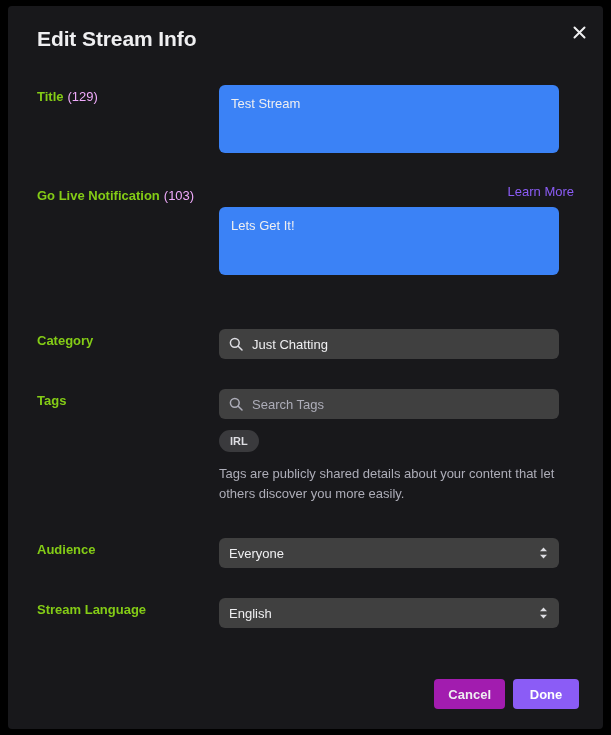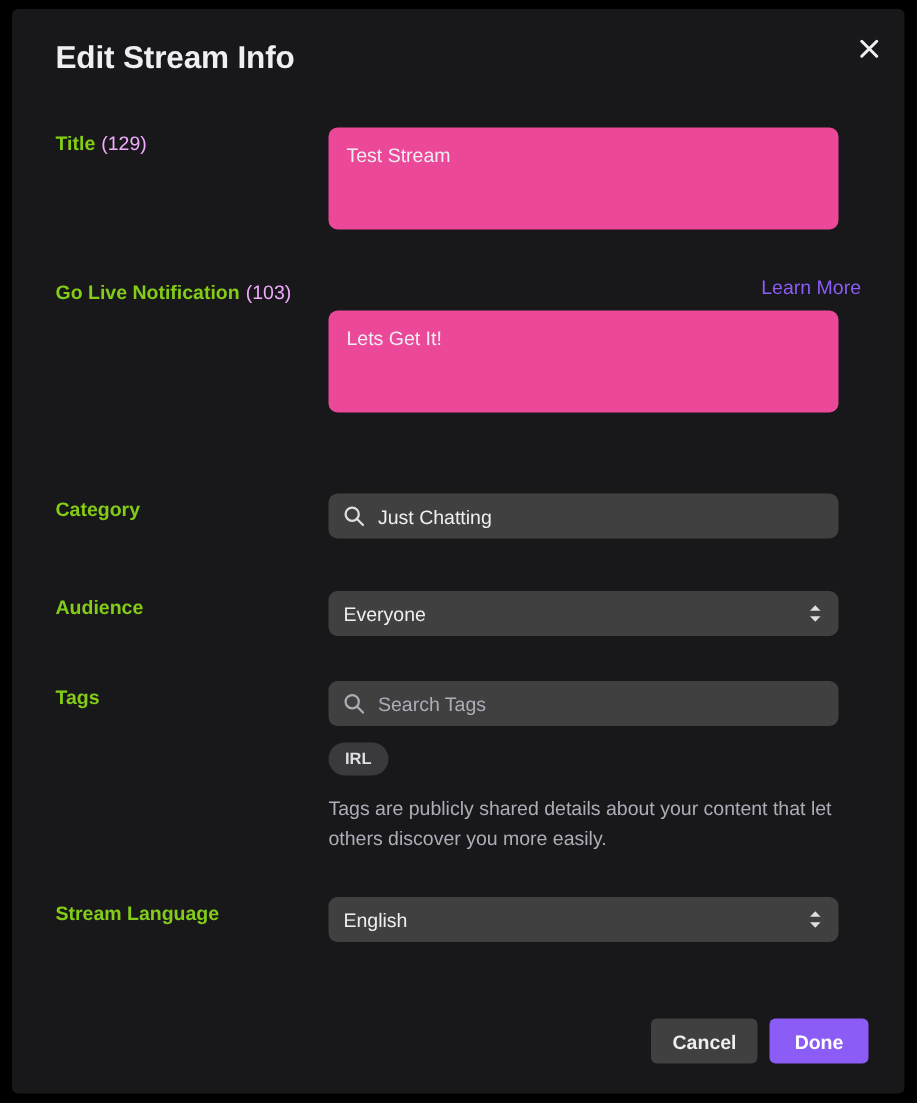--- a/index.html
+++ b/index.html
@@ -97,21 +97,21 @@
     font-size: 13px;
     color: #8b5cf6;
     text-decoration: none;
     cursor: pointer;
   }
 
   
   .textarea-box {
     width: 340px;
     height: 68px;
-    background: #ec4899;
+    background: #3b82f6;
     border-radius: 6px;
     padding: 10px 12px;
     font-size: 13px;
     color: #efeff1;
     cursor: text;
     line-height: 1.4;
   }
 
   .input-box {
     width: 340px;
@@ -184,21 +184,21 @@
     height: 30px;
     min-width: 66px;
     border: none;
     border-radius: 4px;
     font-size: 13px;
     font-weight: bold;
     cursor: pointer;
     padding: 0 14px;
     font-family: "Liberation Sans", sans-serif;
   }
-  .btn-cancel { background: #404040; color: #efeff1; }
+  .btn-cancel { background: #a21caf; color: #efeff1; }
   .btn-done   { background: #8b5cf6; color: #ffffff; }
 </style>
 </head>
 <body>
 
 <div class="modal">
 
   <div class="modal-header">
     <div class="modal-title">Edit Stream Info</div>
     <button class="close-btn">
@@ -241,60 +241,60 @@
             <svg width="14" height="14" viewBox="0 0 14 14">
               <circle cx="5.8" cy="5.8" r="4.4" fill="none" stroke="#dedee3" stroke-width="1.5"></circle>
               <path d="M9.2 9.2 L13 13" stroke="#dedee3" stroke-width="1.5" stroke-linecap="round"></path>
             </svg>
           </span>
           <span class="input-value">Just Chatting</span>
         </div>
       </div>
     </div>
 
+    <div class="row" style="margin-top:30px;">
+      <div class="label-col">
+        <span class="field-label">Tags</span>
+      </div>
+      <div class="field-col">
+        <div class="input-box">
+          <span class="search-icon">
+            <svg width="14" height="14" viewBox="0 0 14 14">
+              <circle cx="5.8" cy="5.8" r="4.4" fill="none" stroke="#adadb8" stroke-width="1.5"></circle>
+              <path d="M9.2 9.2 L13 13" stroke="#adadb8" stroke-width="1.5" stroke-linecap="round"></path>
+            </svg>
+          </span>
+          <span class="input-placeholder">Search Tags</span>
+        </div>
+        <div class="tag-list">
+          <span class="tag-pill">IRL</span>
+        </div>
+        <div class="helper-text">Tags are publicly shared details about your content that let others discover you more easily.</div>
+      </div>
+    </div>
+
     <div class="row" style="margin-top:35px;">
       <div class="label-col">
         <span class="field-label">Audience</span>
       </div>
       <div class="field-col">
         <div class="input-box select">
           <span class="input-value">Everyone</span>
           <span class="stepper-icon">
             <svg width="11" height="14" viewBox="0 0 11 14">
               <path d="M5.5 1.5 L9 5.2 L2 5.2 Z" fill="#dedee3"></path>
               <path d="M5.5 12.5 L9 8.8 L2 8.8 Z" fill="#dedee3"></path>
             </svg>
           </span>
         </div>
       </div>
     </div>
 
     <div class="row" style="margin-top:30px;">
       <div class="label-col">
-        <span class="field-label">Tags</span>
-      </div>
-      <div class="field-col">
-        <div class="input-box">
-          <span class="search-icon">
-            <svg width="14" height="14" viewBox="0 0 14 14">
-              <circle cx="5.8" cy="5.8" r="4.4" fill="none" stroke="#adadb8" stroke-width="1.5"></circle>
-              <path d="M9.2 9.2 L13 13" stroke="#adadb8" stroke-width="1.5" stroke-linecap="round"></path>
-            </svg>
-          </span>
-          <span class="input-placeholder">Search Tags</span>
-        </div>
-        <div class="tag-list">
-          <span class="tag-pill">IRL</span>
-        </div>
-        <div class="helper-text">Tags are publicly shared details about your content that let others discover you more easily.</div>
-      </div>
-    </div>
-
-    <div class="row" style="margin-top:30px;">
-      <div class="label-col">
         <span class="field-label">Stream Language</span>
       </div>
       <div class="field-col">
         <div class="input-box select">
           <span class="input-value">English</span>
           <span class="stepper-icon">
             <svg width="11" height="14" viewBox="0 0 11 14">
               <path d="M5.5 1.5 L9 5.2 L2 5.2 Z" fill="#dedee3"></path>
               <path d="M5.5 12.5 L9 8.8 L2 8.8 Z" fill="#dedee3"></path>
             </svg>

